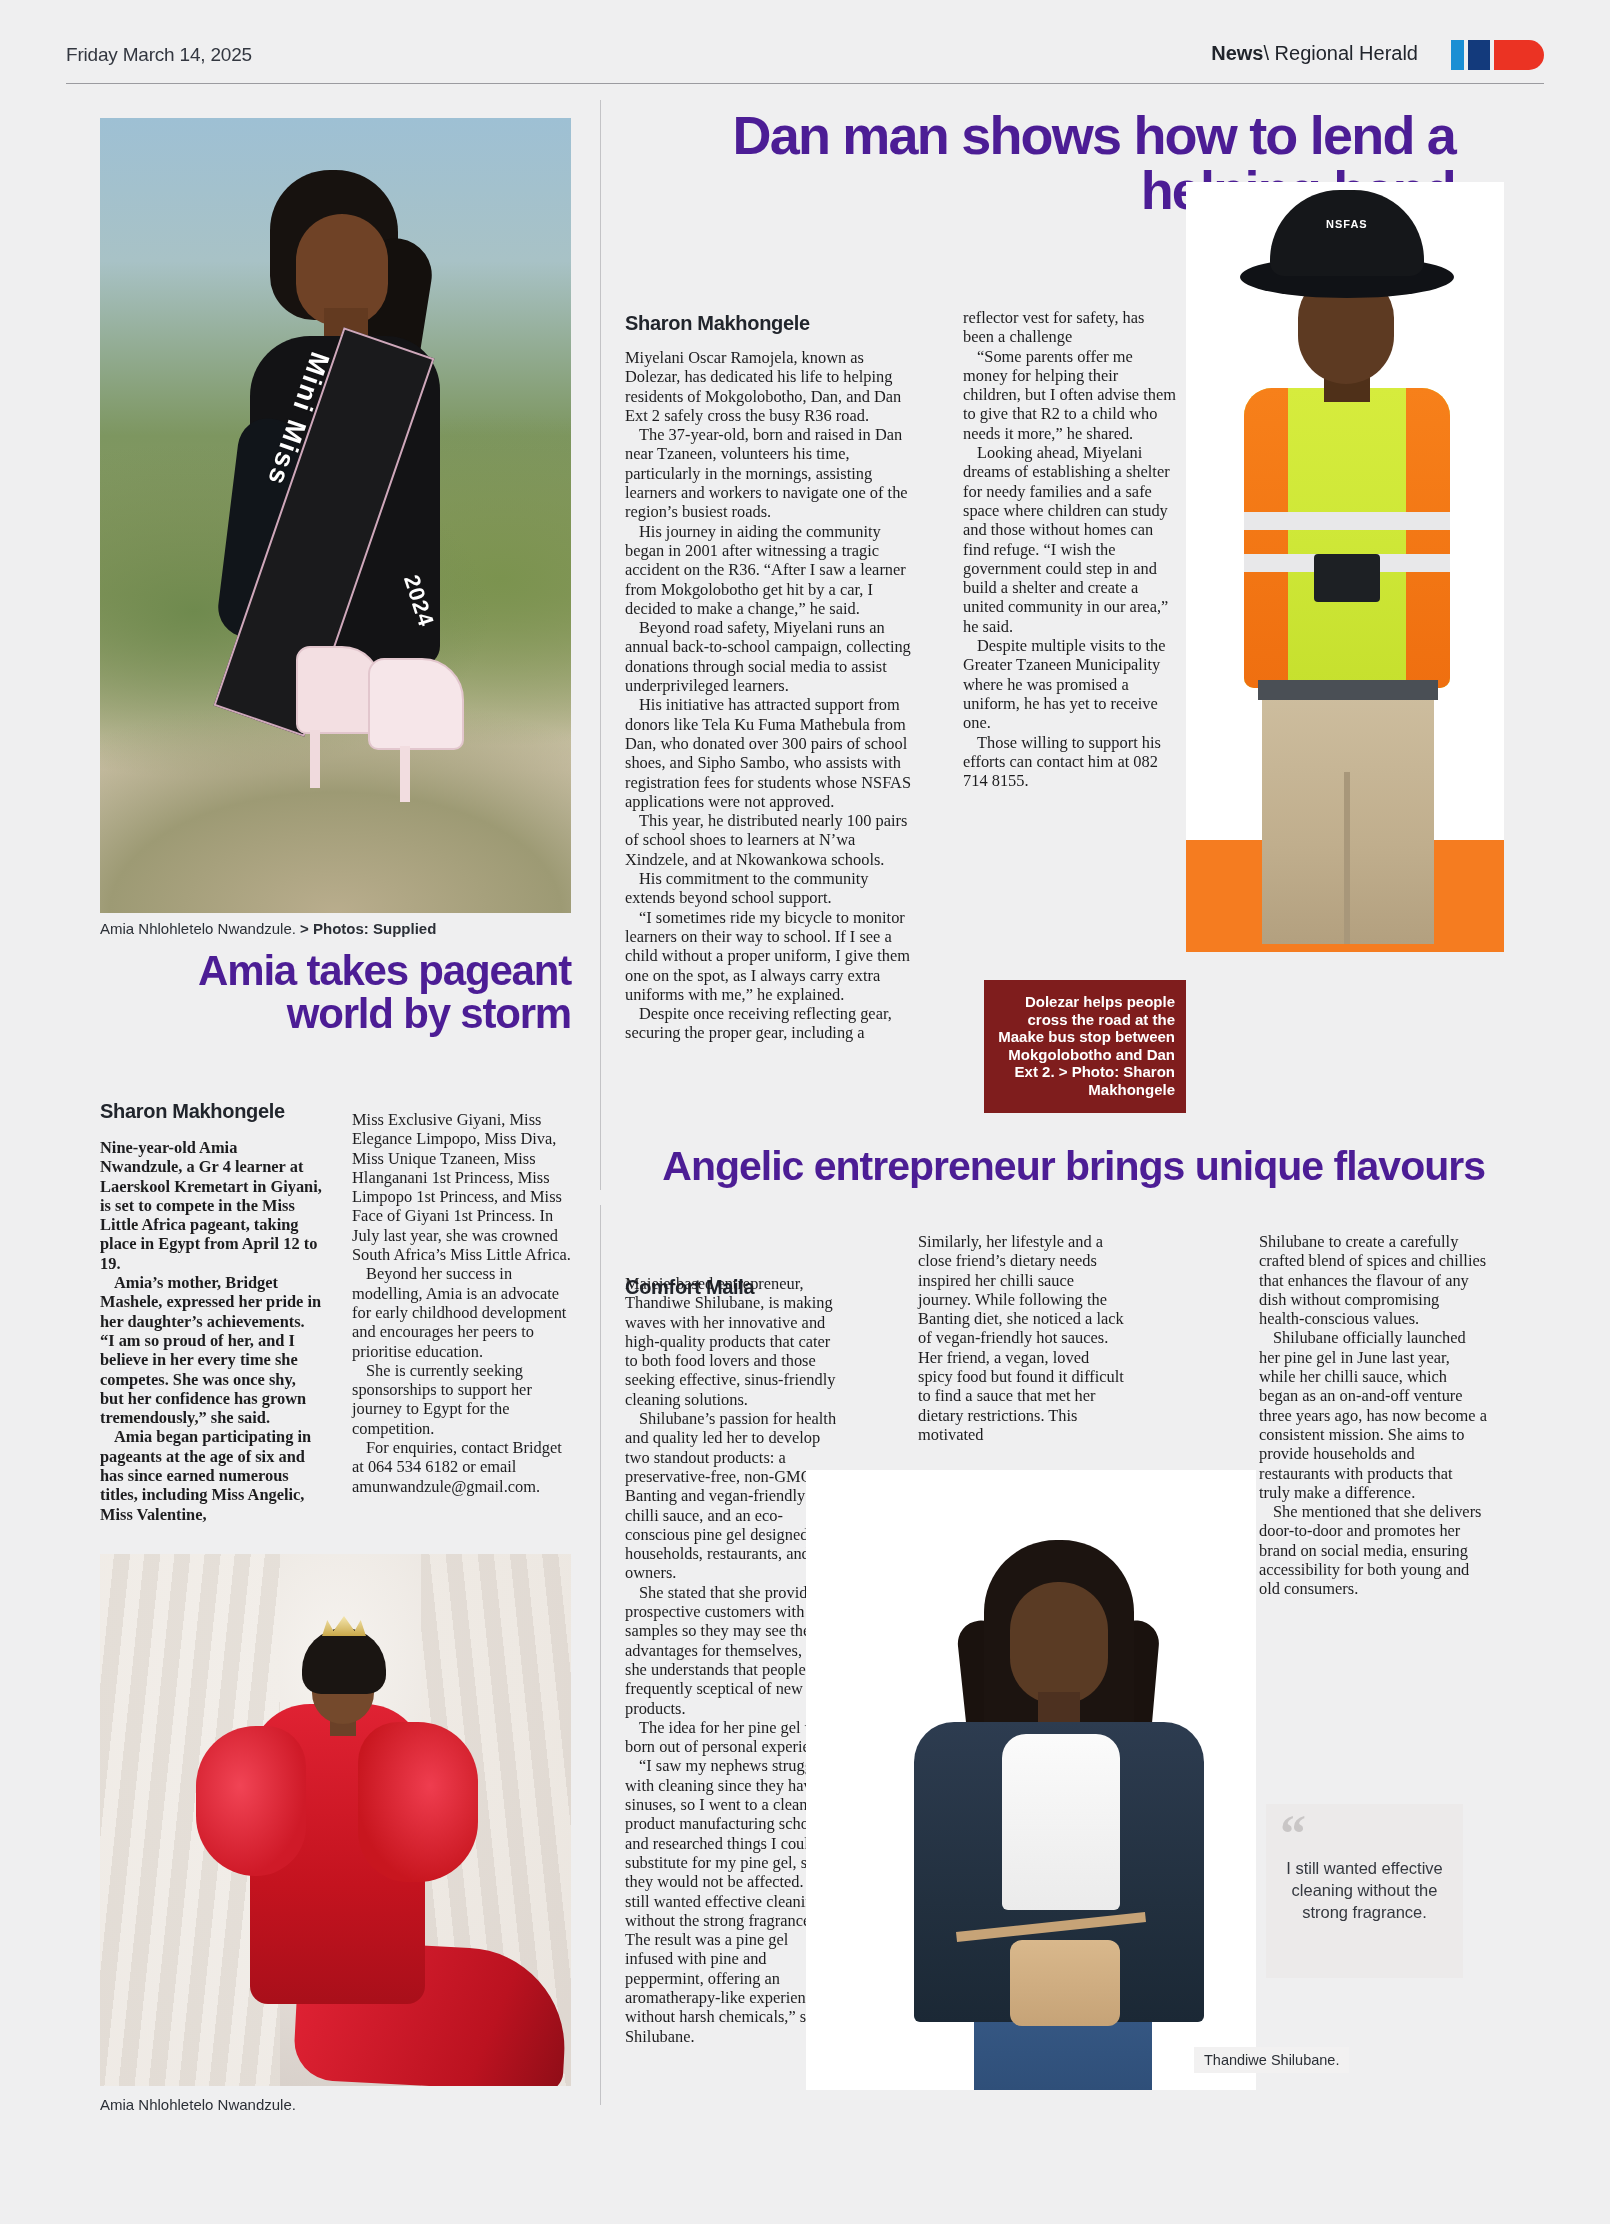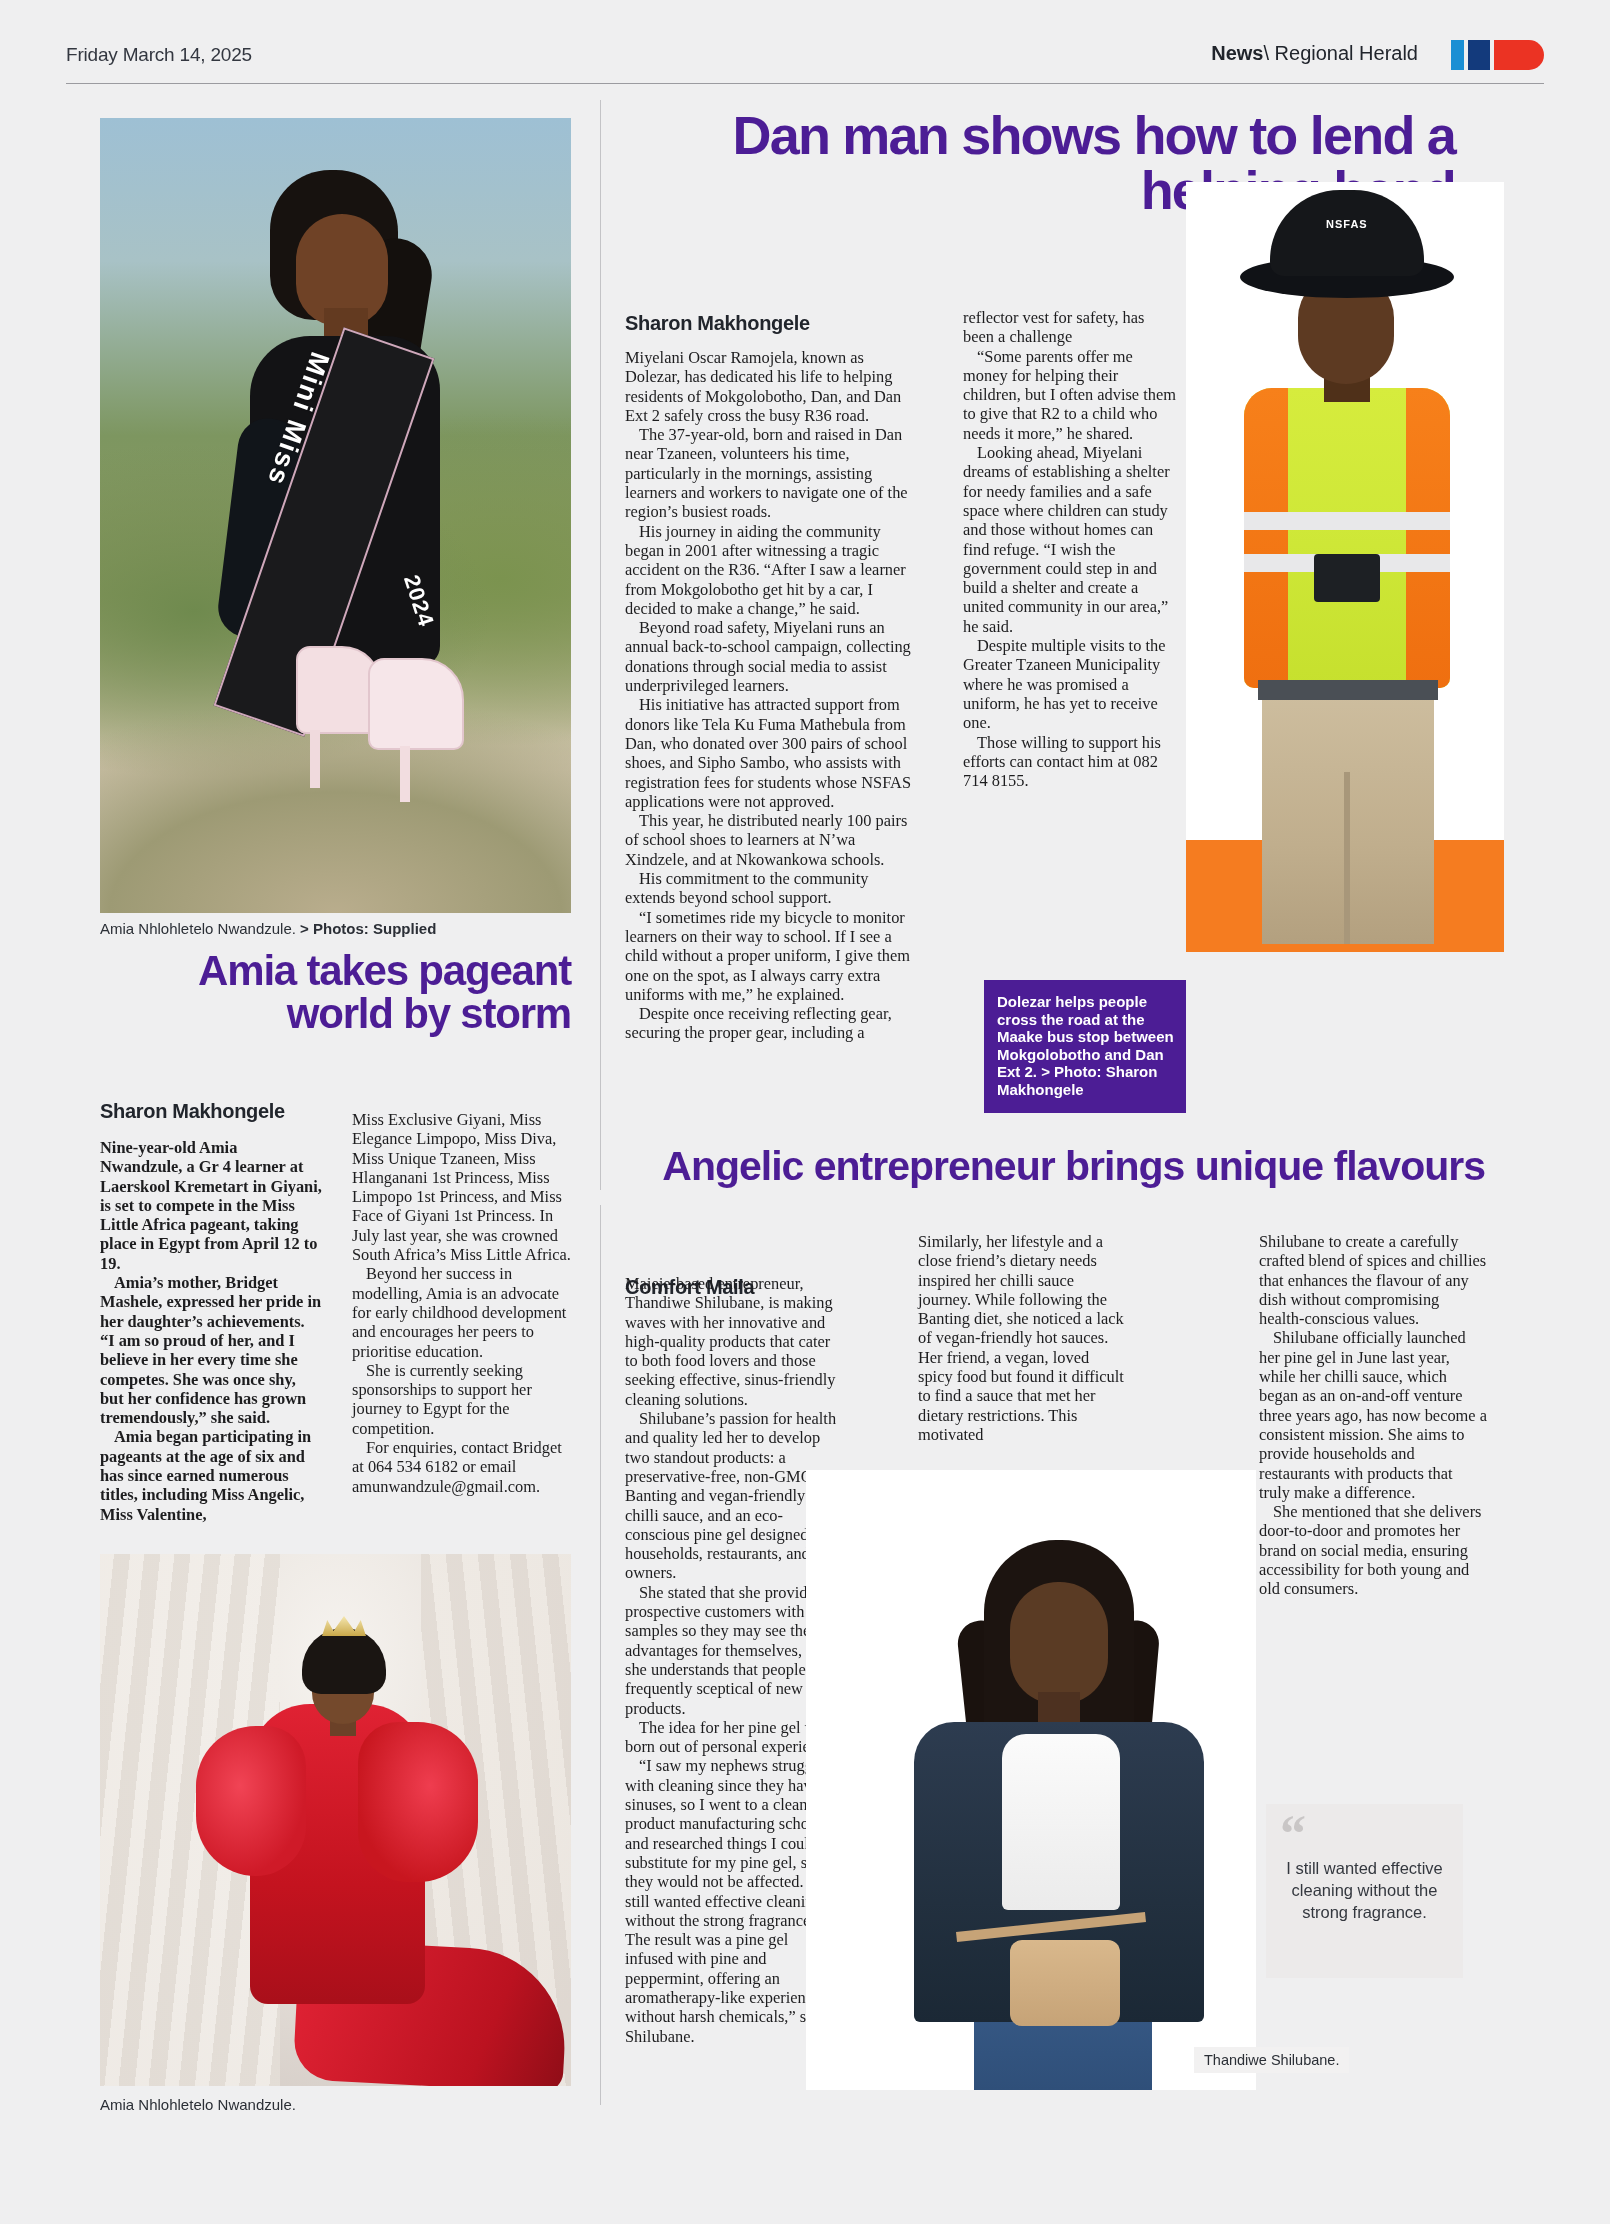--- a/index.html
+++ b/index.html
@@ -377,22 +377,23 @@
   }
   .dan-orangeblock {
     position:absolute; left:0; bottom:0; width:318px; height:112px;
     background:#f57c20;
   }
 
   #dan-capbox {
     position: absolute;
     left: 984px; top: 980px;
     width: 202px; height: 133px;
-    background: #4c1d95;
+    background: #7f1d1d;
     padding: 13px 11px 0 13px;
+    text-align: right;
   }
   .capbox-text {
     font-family: "Liberation Sans", sans-serif;
     font-weight: bold;
     font-size: 15px;
     line-height: 17.6px;
     color: #ffffff;
   }
 
   

